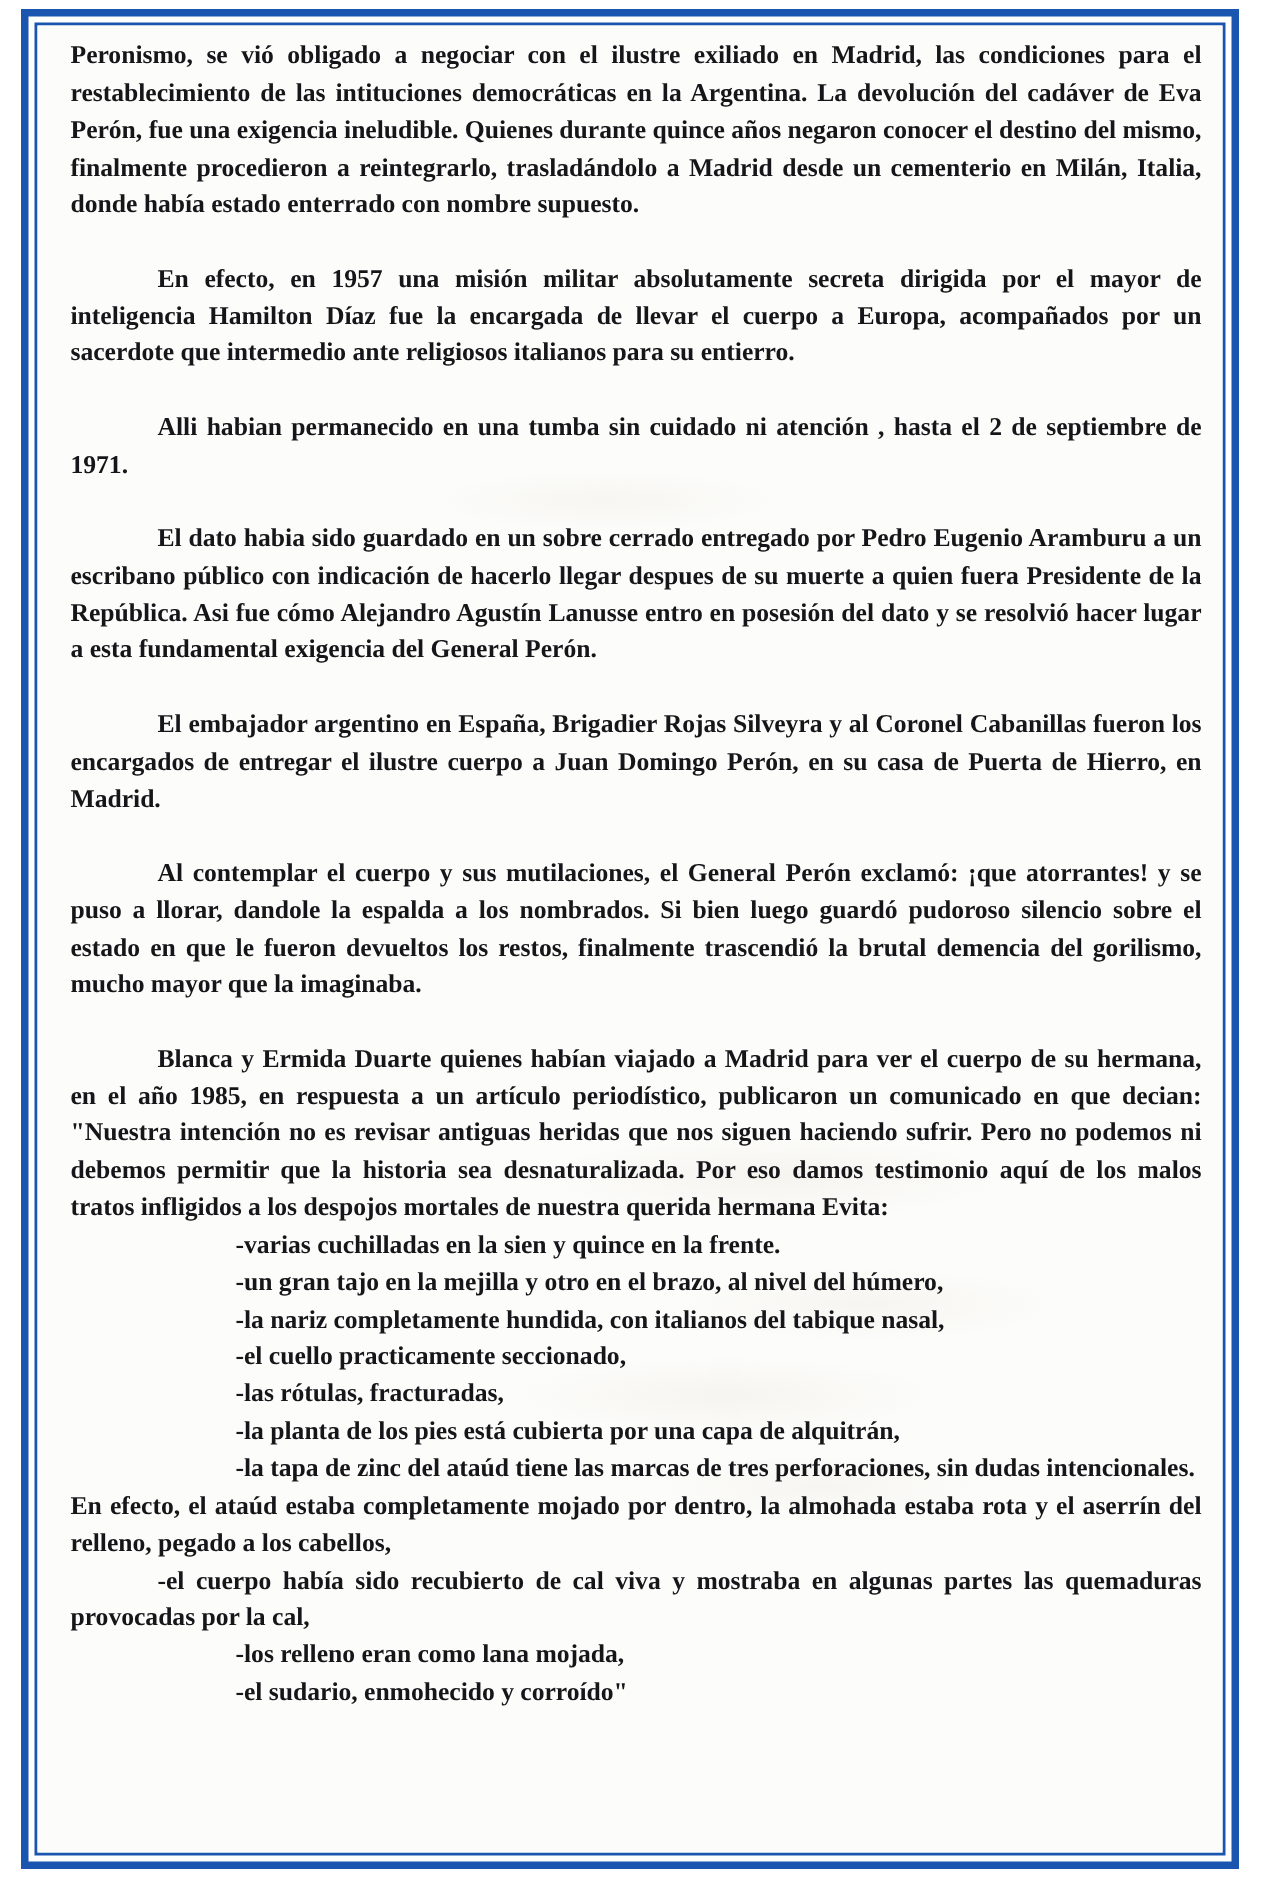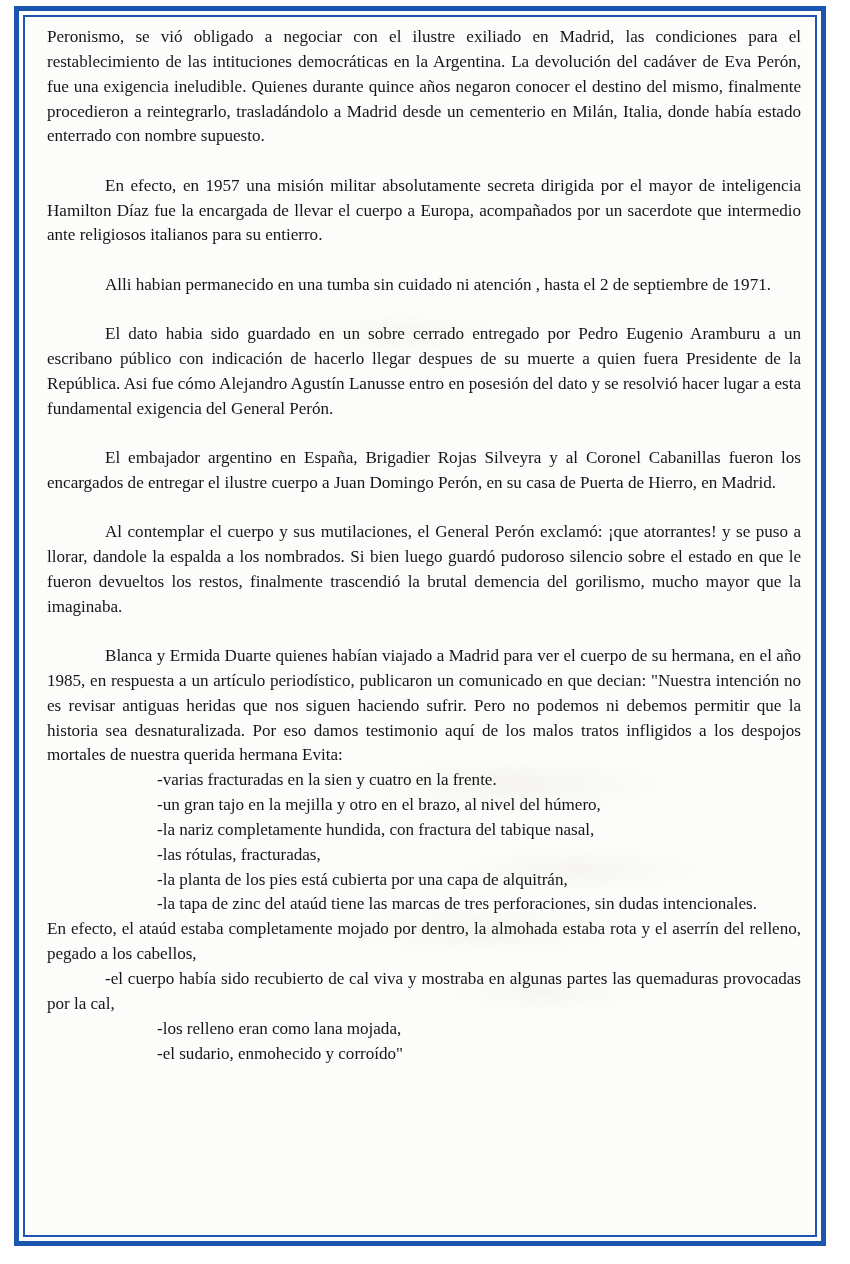--- a/index.html
+++ b/index.html
@@ -9,20 +9,21 @@
     background: #ffffff;
   }
 
   #page {
     position: relative;
     width: 850px;
     height: 1264px;
     background: #ffffff;
     overflow: hidden;
     font-family: "Liberation Serif", "DejaVu Serif", serif;
+    font-weight: bold;
   }
 
   
   #frame-outer {
     position: absolute;
     left: 14px;
     top: 6px;
     width: 812px;
     height: 1240px;
     border: 5px solid #1a56b0;
@@ -131,23 +132,24 @@
 
           <p class="para gap">El dato habia sido guardado en un sobre cerrado entregado por Pedro Eugenio Aramburu a un escribano público con indicación de hacerlo llegar despues de su muerte a quien fuera Presidente de la República. Asi fue cómo Alejandro Agustín  Lanusse entro en posesión del dato y se resolvió hacer lugar a esta fundamental exigencia del General Perón.</p>
 
           <p class="para gap">El embajador argentino en España, Brigadier Rojas Silveyra y al Coronel Cabanillas fueron los encargados de entregar el ilustre cuerpo a Juan Domingo Perón, en su casa de Puerta de Hierro, en Madrid.</p>
 
           <p class="para gap">Al contemplar el cuerpo y sus mutilaciones, el General Perón exclamó: ¡que atorrantes! y se puso a llorar, dandole la espalda a los nombrados. Si bien luego guardó pudoroso silencio sobre el estado en que le fueron devueltos los restos, finalmente trascendió la brutal demencia del gorilismo, mucho mayor que la imaginaba.</p>
 
           <p class="para gap">Blanca y Ermida Duarte quienes habían viajado a Madrid para ver el cuerpo de su hermana, en el año 1985, en respuesta a un artículo periodístico, publicaron un comunicado en que decian: "Nuestra intención no es revisar antiguas heridas que nos siguen haciendo sufrir. Pero no podemos ni debemos permitir que la historia sea desnaturalizada. Por eso damos testimonio aquí de los malos tratos infligidos a los despojos mortales de nuestra querida hermana Evita:</p>
 
           <ul class="injury-list">
-            <li>-varias fracturadas en la sien y cuatro en la frente.</li>
+            <li>-varias cuchilladas en la sien y quince en la frente.</li>
             <li>-un gran tajo en la mejilla y otro en el brazo, al nivel del húmero,</li>
-            <li>-la nariz completamente hundida, con fractura del tabique nasal,</li>
+            <li>-la nariz completamente hundida, con italianos del tabique nasal,</li>
+            <li>-el cuello practicamente seccionado,</li>
             <li>-las rótulas, fracturadas,</li>
             <li>-la planta de los pies está cubierta por una capa de alquitrán,</li>
             <li>-la tapa de zinc del ataúd tiene las marcas de tres perforaciones, sin dudas intencionales.</li>
           </ul>
 
           <p class="para flush">En efecto, el ataúd estaba completamente mojado por dentro, la almohada estaba rota y el aserrín del relleno, pegado a los cabellos,</p>
 
           <p class="para">-el cuerpo había sido recubierto de cal viva y mostraba en algunas partes las quemaduras provocadas por la cal,</p>
 
           <ul class="injury-list">

